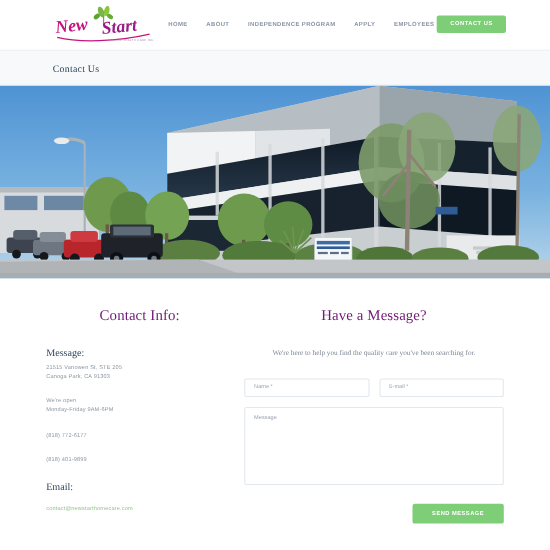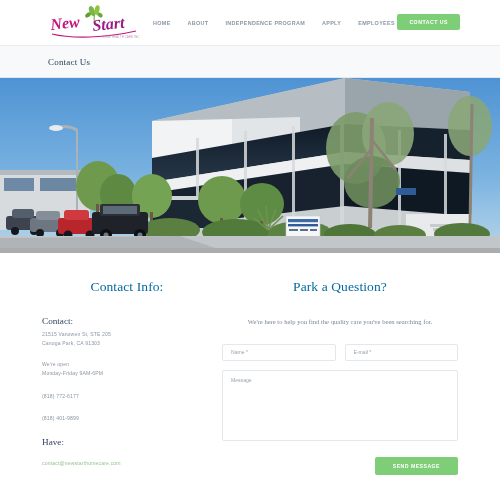--- a/index.html
+++ b/index.html
@@ -88,21 +88,21 @@
     display: flex;
     padding: 26px 42px 0 42px;
     gap: 10px;
   }
   .col-left  { width: 170px; flex: 0 0 170px; }
   .col-right { flex: 1 1 auto; }
 
   .sec-title {
     font-family: "Liberation Serif", serif;
     font-size: 13.5px;
-    color: #0369a1;
+    color: #701a75;
     text-align: center;
     letter-spacing: 0.1px;
     margin-bottom: 21px;
   }
   .sub-head {
     font-family: "Liberation Serif", serif;
     font-size: 9.2px;
     color: #30455e;
     margin-bottom: 4px;
   }
@@ -361,47 +361,47 @@
     <polygon points="0,160 180,158 230,175 0,175" fill="#b0b4b7"></polygon>
     <rect x="0" y="170" width="500" height="5" fill="#a9adb0"></rect>
   </svg>
 </div>
 
 <div class="main">
 
   <div class="col-left">
     <div class="sec-title">Contact Info:</div>
 
-    <div class="sub-head">Contact:</div>
+    <div class="sub-head">Message:</div>
     <div class="body-line">21515 Vanowen St, STE 205</div>
     <div class="body-line">Canoga Park, CA 91303</div>
 
     <div class="small-gap"></div>
 
     <div class="body-line">We're open</div>
     <div class="body-line">Monday-Friday 9AM-6PM</div>
 
     <div class="block-gap"></div>
 
     <div class="body-line">(818) 772-6177</div>
 
     <div class="block-gap"></div>
 
     <div class="body-line">(818) 401-9899</div>
 
     <div class="block-gap"></div>
 
-    <div class="sub-head">Have:</div>
+    <div class="sub-head">Email:</div>
     <a class="email-link" href="#">contact@newstarthomecare.com</a>
 
     
   </div>
 
   <div class="col-right">
-    <div class="sec-title">Park a Question?</div>
+    <div class="sec-title">Have a Message?</div>
     <div class="intro">We're here to help you find the quality care you've been searching for.</div>
 
     <div class="row2">
       <input class="fld" type="text" placeholder="Name *" style="">
       <input class="fld" type="email" placeholder="E-mail *" style="">
     </div>
 
     <textarea class="area" placeholder="Message" style=""></textarea>
 
     <div class="btn-row">

